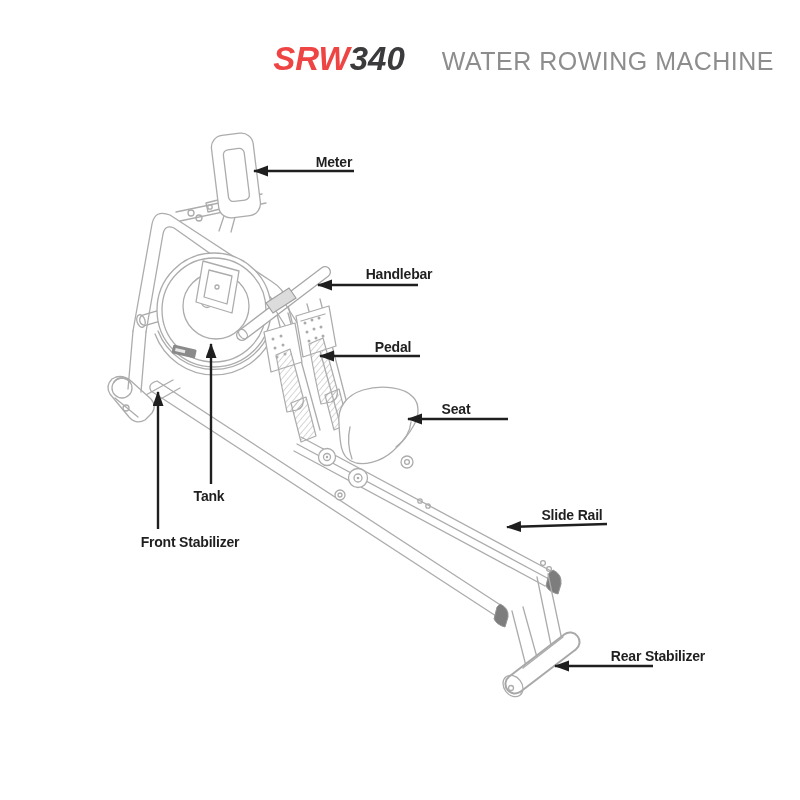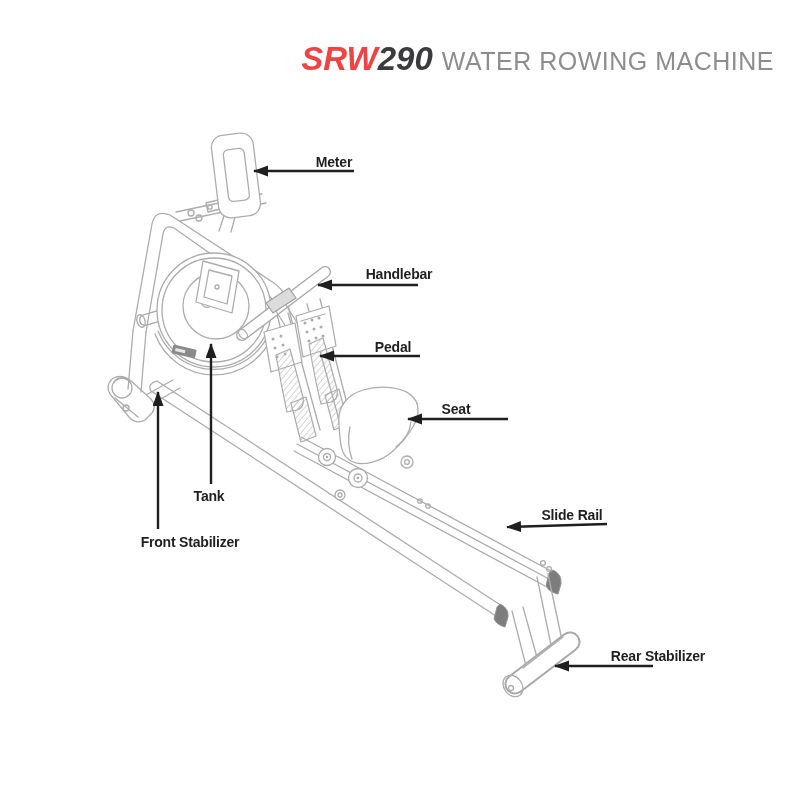--- a/index.html
+++ b/index.html
@@ -3,41 +3,41 @@
 <meta charset="utf-8">
 <style>
   html,body{margin:0;padding:0;}
   body{width:800px;height:800px;position:relative;background:#ffffff;overflow:hidden;
        font-family:"Liberation Sans",sans-serif;}
   .title{position:absolute;top:40px;right:26px;display:flex;align-items:baseline;gap:9px;
          white-space:nowrap;}
   .model{font-style:italic;font-weight:900;font-size:33px;letter-spacing:0;}
   .model .red{color:#ef4444;}
   .model .dk{color:#3b3b3d;}
-  .product{font-weight:400;font-size:25px;color:#8d8d8d;letter-spacing:.5px;}
+  .product{font-weight:400;font-size:25px;color:#8d8d8d;letter-spacing:.5px;margin-left:28px;}
   #diagram{position:absolute;left:0;top:0;}
   .la{fill:none;stroke:#acacac;stroke-width:1.3;stroke-linecap:round;stroke-linejoin:round;}
   .laf{fill:#ffffff;stroke:#acacac;stroke-width:1.3;stroke-linejoin:round;}
   .dark{fill:#7d7d7d;stroke:#949494;stroke-width:1;}
   .sleeve{fill:#dcdcdc;stroke:#9f9f9f;stroke-width:1.2;}
   .strap{fill:url(#hatch);stroke:#acacac;stroke-width:1.2;stroke-linejoin:round;}
   .dot{fill:#ababab;stroke:none;}
   .tube-o{stroke:#a8a8a8;stroke-width:12;fill:none;stroke-linecap:round;}
   .tube-i{stroke:#ffffff;stroke-width:9.4;fill:none;stroke-linecap:round;}
   .foot-o{stroke:#a8a8a8;stroke-width:21;fill:none;stroke-linecap:round;}
   .foot-i{stroke:#ffffff;stroke-width:17;fill:none;stroke-linecap:round;}
   .arrow-line{stroke:#1f1f1f;stroke-width:2.4;fill:none;}
   .part-label{font-family:"Liberation Sans",sans-serif;font-size:14px;font-weight:700;
               fill:#1f1f1f;letter-spacing:-.2px;}
 </style>
 </head>
 <body>
 
 <div class="title">
-  <span class="model"><span class="red">SRW</span><span class="dk">290</span></span>
+  <span class="model"><span class="red">SRW</span><span class="dk">340</span></span>
   <span class="product">WATER ROWING MACHINE</span>
 </div>
 
 <svg id="diagram" width="800" height="800" viewBox="0 0 800 800">
   <defs>
     <pattern id="hatch" width="4.5" height="4.5" patternUnits="userSpaceOnUse" patternTransform="rotate(40)">
       <line x1="0" y1="0" x2="0" y2="4.5" stroke="#b5b5b5" stroke-width="1.1"></line>
     </pattern>
     <marker id="arrowhead" markerUnits="userSpaceOnUse" markerWidth="17" markerHeight="13" refX="14" refY="5.5" orient="auto">
       <path d="M0,0 L15,5.5 L0,11 Z" fill="#1f1f1f"></path>

